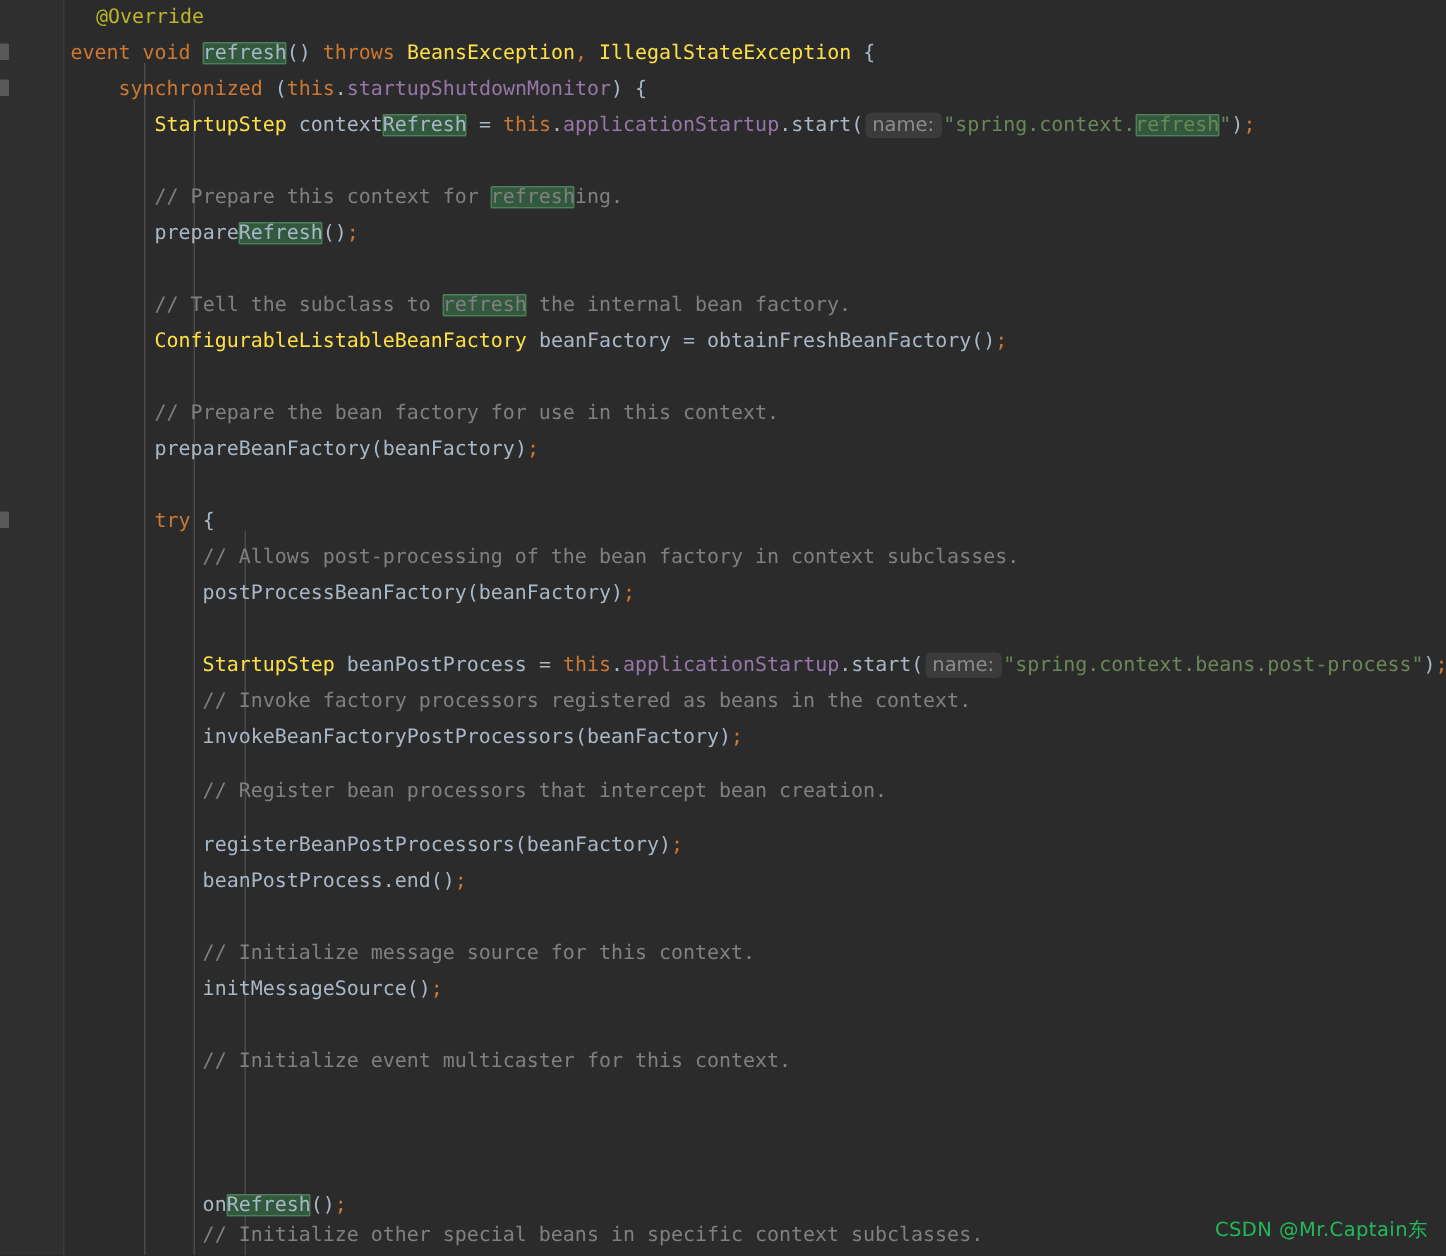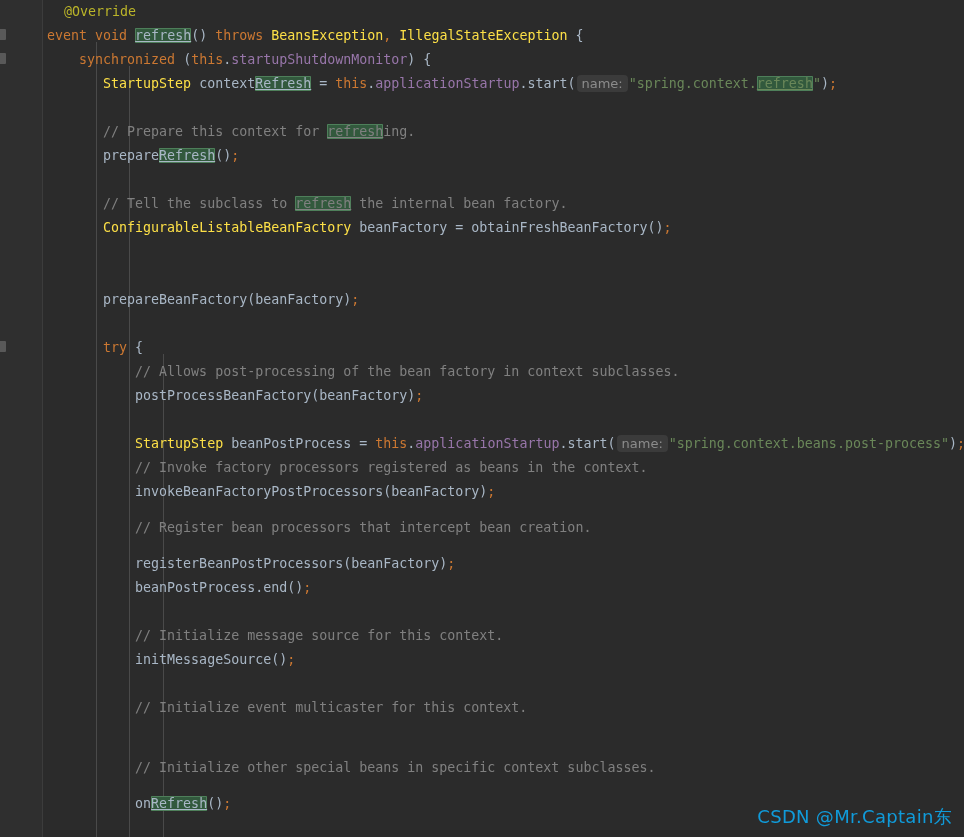--- a/index.html
+++ b/index.html
@@ -102,33 +102,32 @@
     font-size: 13px;
     font-family: "DejaVu Sans", "Liberation Sans", sans-serif;
     margin: 0 1px;
   }
 
   
   .hl {
     background: #32593d;
     box-shadow: inset 0 0 0 1px #4e7f5a;
     border-radius: 1px;
-    text-decoration: underline;
   }
 
   
   #watermark {
     position: absolute;
     right: 12px;
     bottom: 8px;
     z-index: 10;
-    color: #0ea5e9;
+    color: #22c55e;
     opacity: .92;
     font-family: "DejaVu Sans", "Liberation Sans", sans-serif;
-    font-size: 18px;
+    font-size: 13px;
     letter-spacing: .3px;
     white-space: nowrap;
     pointer-events: none;
   }
 </style>
 </head>
 <body>
 
 <div id="editor">
 
@@ -154,21 +153,21 @@
     <div class="line" style="top:72px;  left:31px;"><span class="pad">         </span><span class="cls">StartupStep</span> <span class="ident">context</span><span class="hl ident">Refresh</span> <span class="op">=</span> <span class="kw">this</span><span class="punct">.</span><span class="fld">applicationStartup</span><span class="punct">.</span><span class="mcall">start</span><span class="punct">(</span><span class="hint">name:</span><span class="str">"spring.context.</span><span class="hl str">refresh</span><span class="str">"</span><span class="punct">)</span><span class="semi">;</span></div>
 
     <div class="line" style="top:120px; left:31px;"><span class="pad">         </span><span class="cmt">// Prepare this context for </span><span class="hl cmt">refresh</span><span class="cmt">ing.</span></div>
 
     <div class="line" style="top:144px; left:31px;"><span class="pad">         </span><span class="mcall">prepare</span><span class="hl mcall">Refresh</span><span class="punct">()</span><span class="semi">;</span></div>
 
     <div class="line" style="top:192px; left:31px;"><span class="pad">         </span><span class="cmt">// Tell the subclass to </span><span class="hl cmt">refresh</span><span class="cmt"> the internal bean factory.</span></div>
 
     <div class="line" style="top:216px; left:31px;"><span class="pad">         </span><span class="cls">ConfigurableListableBeanFactory</span> <span class="ident">beanFactory</span> <span class="op">=</span> <span class="mcall">obtainFreshBeanFactory</span><span class="punct">()</span><span class="semi">;</span></div>
 
-    <div class="line" style="top:264px; left:31px;"><span class="pad">         </span></div>
+    <div class="line" style="top:264px; left:31px;"><span class="pad">         </span><span class="cmt">// Prepare the bean factory for use in this context.</span></div>
 
     <div class="line" style="top:288px; left:31px;"><span class="pad">         </span><span class="mcall">prepareBeanFactory</span><span class="punct">(</span><span class="ident">beanFactory</span><span class="punct">)</span><span class="semi">;</span></div>
 
     <div class="line" style="top:336px; left:31px;"><span class="pad">         </span><span class="kw">try</span> <span class="punct">{</span></div>
 
     <div class="line" style="top:360px; left:31px;"><span class="pad">             </span><span class="cmt">// Allows post-processing of the bean factory in context subclasses.</span></div>
 
     <div class="line" style="top:384px; left:31px;"><span class="pad">             </span><span class="mcall">postProcessBeanFactory</span><span class="punct">(</span><span class="ident">beanFactory</span><span class="punct">)</span><span class="semi">;</span></div>
 
     <div class="line" style="top:432px; left:31px;"><span class="pad">             </span><span class="cls">StartupStep</span> <span class="ident">beanPostProcess</span> <span class="op">=</span> <span class="kw">this</span><span class="punct">.</span><span class="fld">applicationStartup</span><span class="punct">.</span><span class="mcall">start</span><span class="punct">(</span><span class="hint">name:</span><span class="str">"spring.context.beans.post-process"</span><span class="punct">)</span><span class="semi">;</span></div>
@@ -183,21 +182,21 @@
 
     <div class="line" style="top:576px; left:31px;"><span class="pad">             </span><span class="ident">beanPostProcess</span><span class="punct">.</span><span class="mcall">end</span><span class="punct">()</span><span class="semi">;</span></div>
 
     <div class="line" style="top:624px; left:31px;"><span class="pad">             </span><span class="cmt">// Initialize message source for this context.</span></div>
 
     <div class="line" style="top:648px; left:31px;"><span class="pad">             </span><span class="mcall">initMessageSource</span><span class="punct">()</span><span class="semi">;</span></div>
 
     <div class="line" style="top:696px; left:31px;"><span class="pad">             </span><span class="cmt">// Initialize event multicaster for this context.</span></div>
 
 
-    <div class="line" style="top:756px; left:31px;"><span class="pad">             </span><span class="cmt">// Initialize other special beans in specific context subclasses.</span></div>
+    <div class="line" style="top:812px; left:31px;"><span class="pad">             </span><span class="cmt">// Initialize other special beans in specific context subclasses.</span></div>
 
     <div class="line" style="top:792px; left:31px;"><span class="pad">             </span><span class="mcall">on</span><span class="hl mcall">Refresh</span><span class="punct">()</span><span class="semi">;</span></div>
 
   </div>
 
   <div id="watermark">CSDN @Mr.Captain东</div>
 
 </div>
 
 </body></html>

